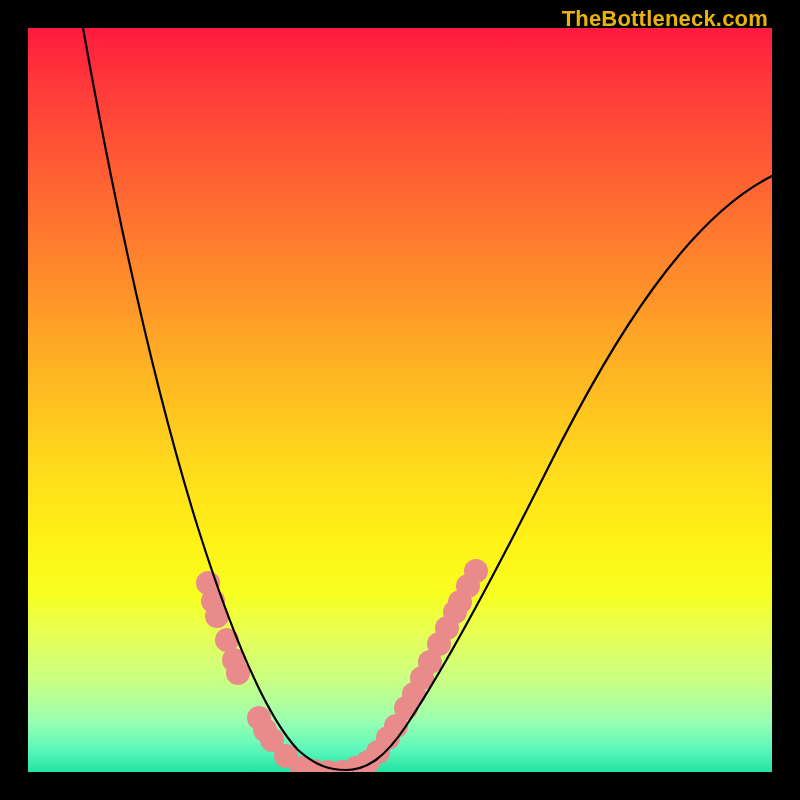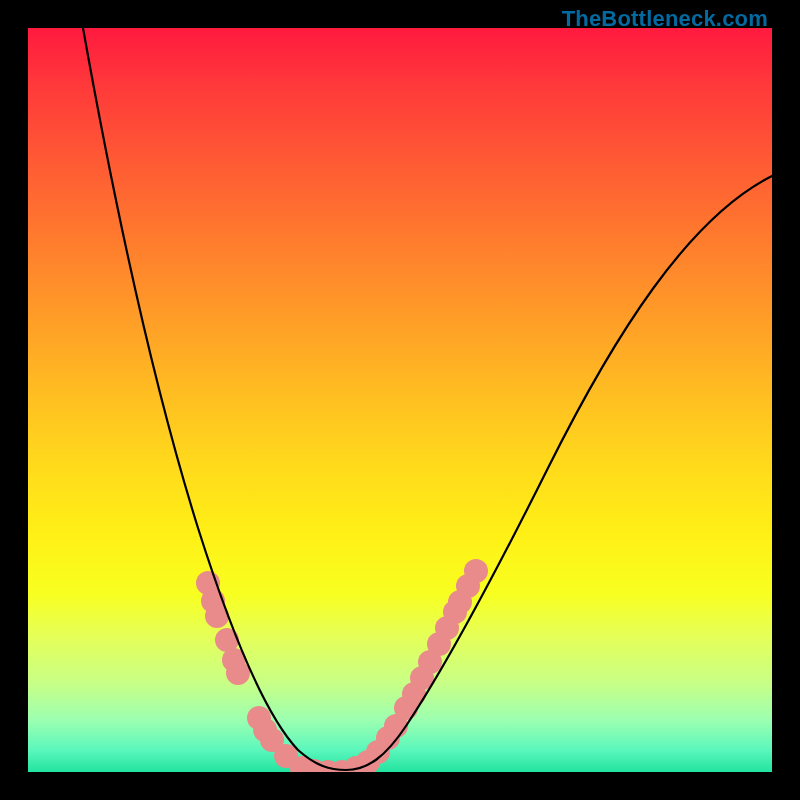--- a/index.html
+++ b/index.html
@@ -39,21 +39,21 @@
       #5cf7bc 97%,
       #22e3a0 100%);
     overflow: hidden;
   }
   .watermark {
     position: absolute;
     right: 32px;
     top: 6px;
     font-size: 22px;
     font-weight: 600;
-    color: #0369a1;
+    color: #eab308;
     letter-spacing: 0.2px;
   }
   svg {
     position: absolute;
     left: 0;
     top: 0;
   }
 </style>
 </head>
 <body>

